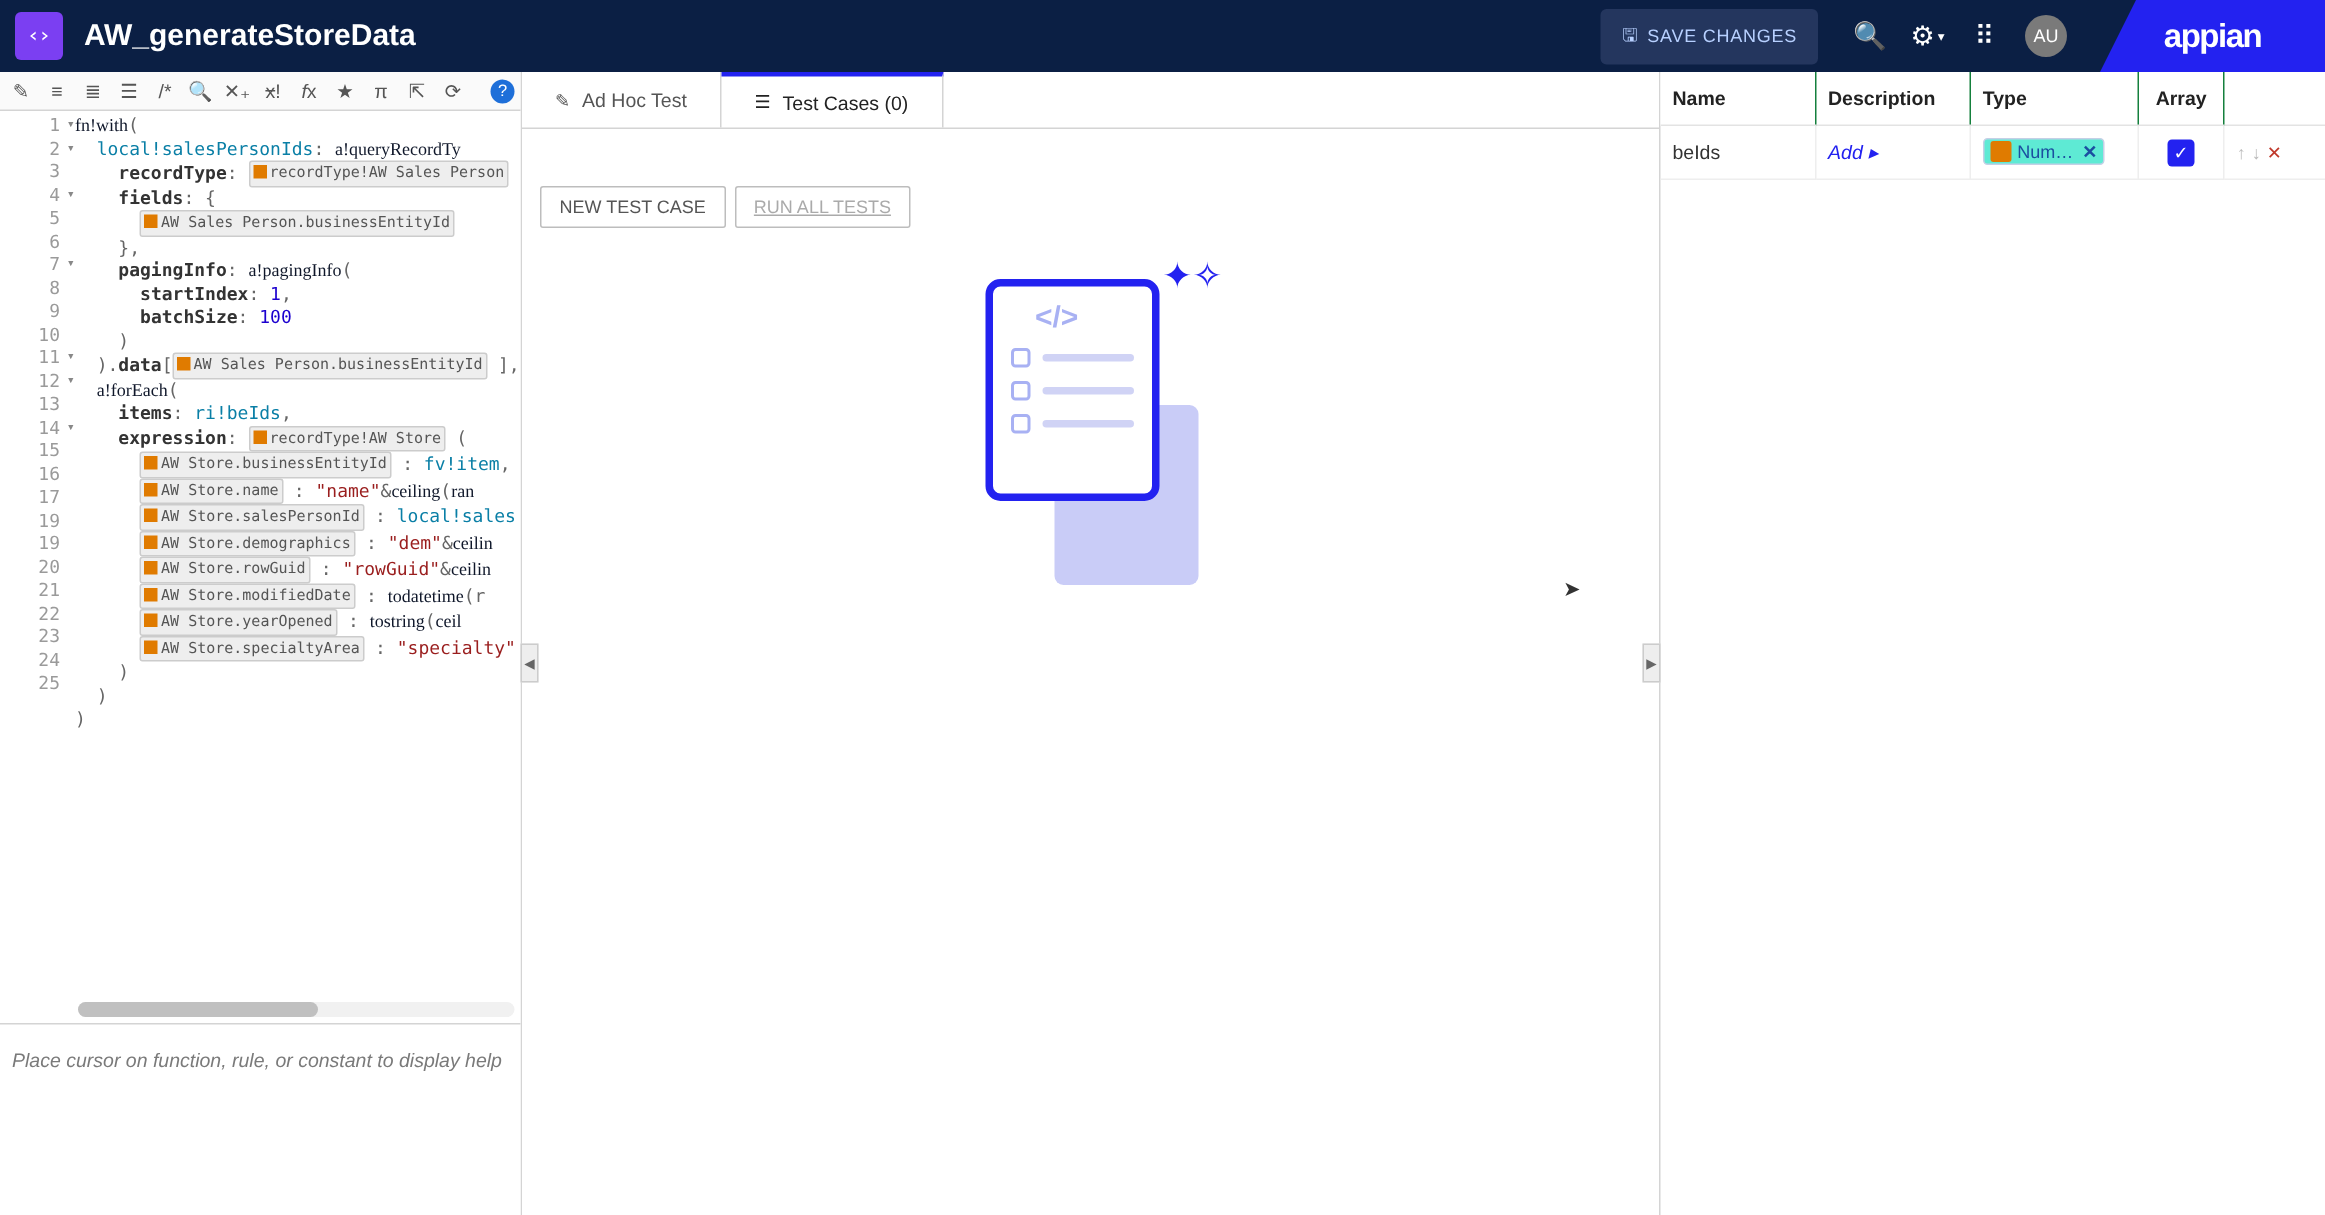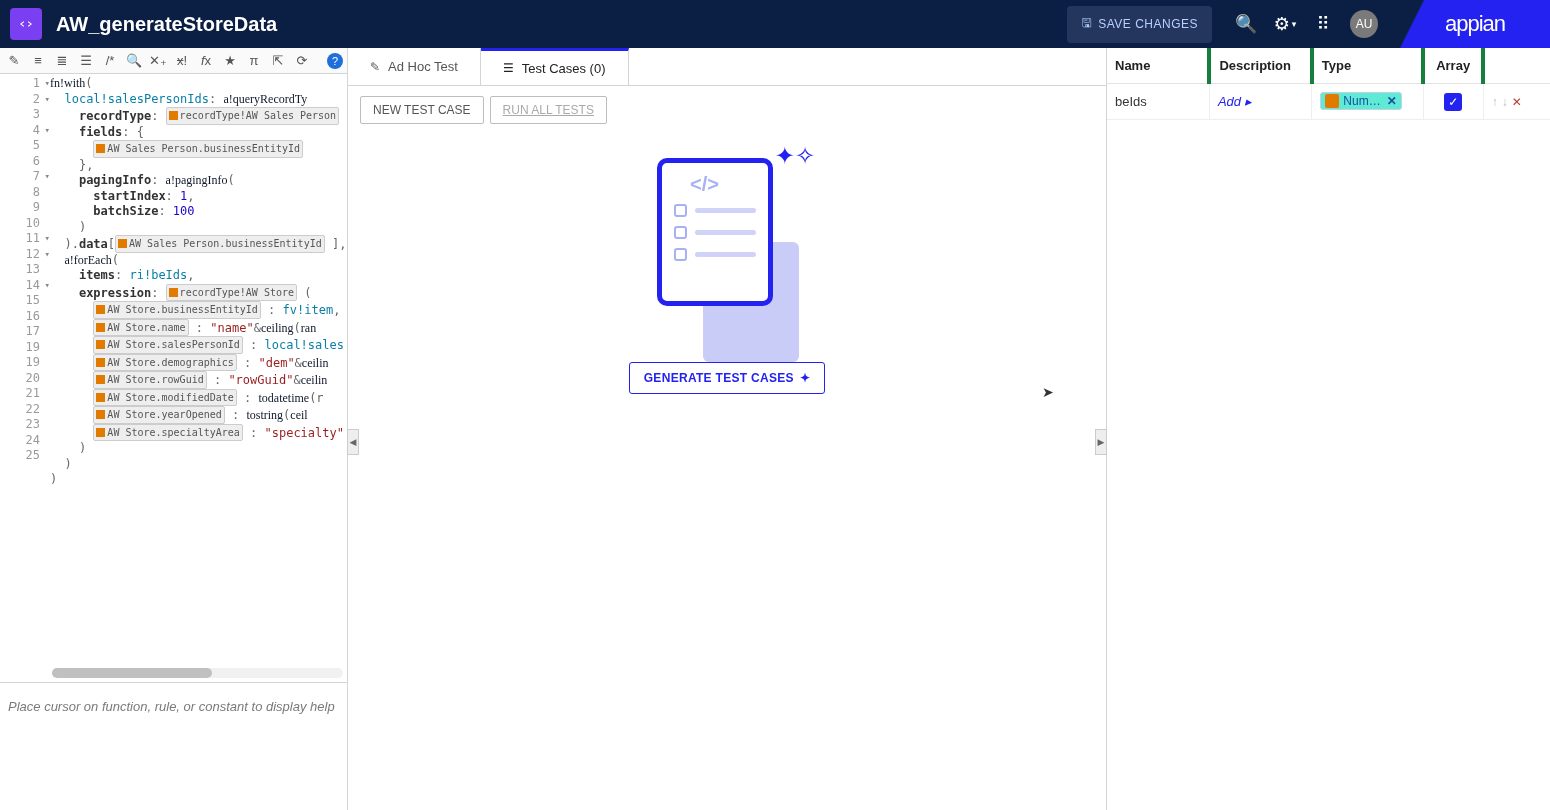--- a/index.html
+++ b/index.html
@@ -7,21 +7,21 @@
 
 
 .topbar { height: 48px; background: #0b1f44; display: flex; align-items: center; color: #fff; }
 .topbar .logo-tile { width: 32px; height: 32px; margin-left: 10px; background: #7b3ff2; border-radius: 4px; display: flex; align-items: center; justify-content: center; }
 .topbar .logo-tile svg { width: 18px; height: 18px; }
 .topbar .title { margin-left: 14px; font-size: 20px; font-weight: 600; }
 .topbar .spacer { flex: 1; }
 .topbar .save-btn { background: #24365e; color: #b7d0ff; padding: 8px 14px; border-radius: 4px; margin-right: 16px; font-size: 12px; letter-spacing: .5px; display: flex; align-items: center; gap: 6px; cursor: pointer; }
 .topbar .icon-btn { width: 38px; height: 48px; display: flex; align-items: center; justify-content: center; font-size: 18px; color: #fff; cursor: pointer; }
 .avatar { width: 28px; height: 28px; border-radius: 50%; background: #7a7a7a; color: #fff; display: flex; align-items: center; justify-content: center; font-size: 12px; margin: 0 8px; }
-.brand-wedge { width: 150px; height: 48px; background: #2322f0; clip-path: polygon(24px 0, 100% 0, 100% 100%, 0 100%); display: flex; align-items: center; justify-content: center; color: #fff; font-size: 22px; font-weight: 400; letter-spacing: -1px; margin-left: 14px; }
+.brand-wedge { width: 150px; height: 48px; background: #2322f0; clip-path: polygon(24px 0, 100% 0, 100% 100%, 0 100%); display: flex; align-items: center; justify-content: center; color: #fff; font-size: 22px; font-weight: 700; letter-spacing: -1px; margin-left: 14px; }
 
 
 .main { display: flex; height: calc(810px - 48px); position: relative; }
 
 
 .code-panel { width: 348px; display: flex; flex-direction: column; border-right: 1px solid #d4d4d4; background: #fff; position: relative; }
 .code-toolbar { height: 26px; border-bottom: 1px solid #d4d4d4; background: #fafafa; display: flex; align-items: center; padding: 0 4px; gap: 4px; font-size: 13px; color: #555; }
 .code-toolbar span.tb { width: 20px; text-align: center; cursor: pointer; }
 .code-toolbar .help { margin-left: auto; width: 16px; height: 16px; border-radius: 50%; background: #1e6fd9; color: #fff; font-size: 11px; line-height: 16px; text-align: center; }
 .editor { flex: 1; overflow: hidden; display: flex; font-family: Menlo, Consolas, monospace; font-size: 12px; line-height: 15.5px; background: #fff; position: relative; }
@@ -41,21 +41,21 @@
 .hscroll .thumb { height: 100%; width: 160px; background: #c0c0c0; border-radius: 5px; }
 .code-help { height: 128px; border-top: 1px solid #d4d4d4; background: #fff; padding: 16px 8px 0; color: #7a7a7a; font-style: italic; }
 
 
 .test-panel { flex: 1; background: #fff; position: relative; }
 .tabs { height: 38px; border-bottom: 1px solid #d4d4d4; display: flex; }
 .tab { padding: 0 22px; display: flex; align-items: center; gap: 8px; font-size: 13px; color: #555; border-right: 1px solid #d4d4d4; cursor: pointer; }
 .tab.active { border-top: 3px solid #2322f0; color: #222; padding-top: 0; }
 .tab .ic { font-size: 12px; }
 .tc-buttons { padding: 10px 12px; display: flex; gap: 6px; }
-.btn-outline { border: 1px solid #bdbdbd; background: #fff; color: #555; padding: 6px 12px; font-size: 12px; border-radius: 2px; cursor: pointer; }
+.btn-outline { border: 1px solid #bdbdbd; background: #fff; color: #555; padding: 6px 12px; font-size: 12px; border-radius: 2px; cursor: pointer; margin-top: 28px; }
 .btn-outline.disabled { color: #aaa; cursor: default; text-decoration: underline; }
 .tc-empty { display: flex; flex-direction: column; align-items: center; margin-top: 24px; }
 .tc-illus { position: relative; width: 140px; height: 180px; margin-bottom: 24px; }
 .tc-illus .shadow-card { position: absolute; right: -2px; bottom: -24px; width: 96px; height: 120px; background: #c9ccf7; border-radius: 6px; }
 .tc-illus .main-card { position: absolute; left: 0; top: 0; width: 116px; height: 148px; border: 5px solid #2322f0; border-radius: 10px; background: #fff; padding-top: 32px; }
 .tc-illus .main-card .tag { position: absolute; top: 10px; left: 28px; color: #a8b1f3; font-weight: 700; font-size: 20px; }
 .tc-illus .row { display: flex; align-items: center; margin: 9px 12px; }
 .tc-illus .row .sq { width: 13px; height: 13px; border: 2px solid #a8b1f3; border-radius: 3px; margin-right: 8px; }
 .tc-illus .row .ln { flex: 1; height: 5px; background: #d0d3f5; border-radius: 3px; }
 .tc-illus .sparkle { position: absolute; top: -16px; right: -18px; color: #2322f0; font-size: 24px; }
@@ -63,21 +63,21 @@
 .cursor { position: absolute; left: 694px; top: 336px; font-size: 14px; }
 .pane-handle { position: absolute; top: 50%; width: 12px; height: 26px; background: #eee; border: 1px solid #ccc; display: flex; align-items: center; justify-content: center; font-size: 9px; color: #666; cursor: pointer; }
 .pane-handle.left { left: -1px; }
 .pane-handle.right { right: -1px; }
 
 
 .ri-panel { width: 444px; border-left: 1px solid #d4d4d4; background: #fff; display: flex; flex-direction: column; }
 .ri-head { height: 30px; background: #e6eaf2; border-bottom: 1px solid #ccd2de; display: flex; align-items: center; padding: 0 10px; font-weight: 600; color: #333; font-size: 13px; }
 .ri-head .max { margin-left: auto; font-size: 11px; cursor: pointer; }
 table.ri { width: 100%; border-collapse: collapse; font-size: 13px; }
-table.ri th { text-align: left; font-weight: 600; padding: 10px 8px; border-bottom: 1px solid #e3e3e3; border-right: 4px solid #15803d; color: #222; background: #fff; }
+table.ri th { text-align: left; font-weight: 600; padding: 10px 8px; border-bottom: 1px solid #e3e3e3; border-right: 1px solid #15803d; color: #222; background: #fff; }
 table.ri th:last-child, table.ri td:last-child { border-right: none; }
 table.ri td { padding: 8px; border-bottom: 1px solid #eee; border-right: 1px solid #eee; vertical-align: middle; }
 .add-link { color: #2322f0; font-style: italic; cursor: pointer; }
 .type-chip { display: inline-flex; align-items: center; gap: 4px; border: 1px solid #c4d0e6; border-radius: 3px; padding: 1px 4px; font-size: 12px; color: #1b4fa0; background:#5eead4; }
 .type-chip .ic { display:inline-block; width:14px; height:14px; background:#e07b00; border-radius:2px; }
 .type-chip .xx { color:#1b4fa0; font-weight:700; cursor:pointer; margin-left:2px; }
 .arr-chk { width:18px; height:18px; background:#2322f0; border-radius:3px; color:#fff; display:inline-flex; align-items:center; justify-content:center; font-size:12px; }
 .row-actions { display:flex; gap:4px; align-items:center; font-size:12px; }
 .row-actions span { cursor:pointer; }
 </style>
@@ -195,24 +195,20 @@
               <div class="sq"></div>
               <div class="ln"></div>
             </div>
           <div class="row">
               <div class="sq"></div>
               <div class="ln"></div>
             </div>
         </div>
         <div class="sparkle">✦✧</div>
       </div>
-      <button class="gen-btn">
-        <span>GENERATE TEST CASES</span>
-        <span>✦</span>
-      </button>
     </div>
     <div class="cursor">➤</div>
   </div>
 
   <div class="ri-panel">
     <table class="ri">
       <thead>
         <tr>
           <th style="width:92px">Name</th>
           <th style="width:92px">Description</th>

